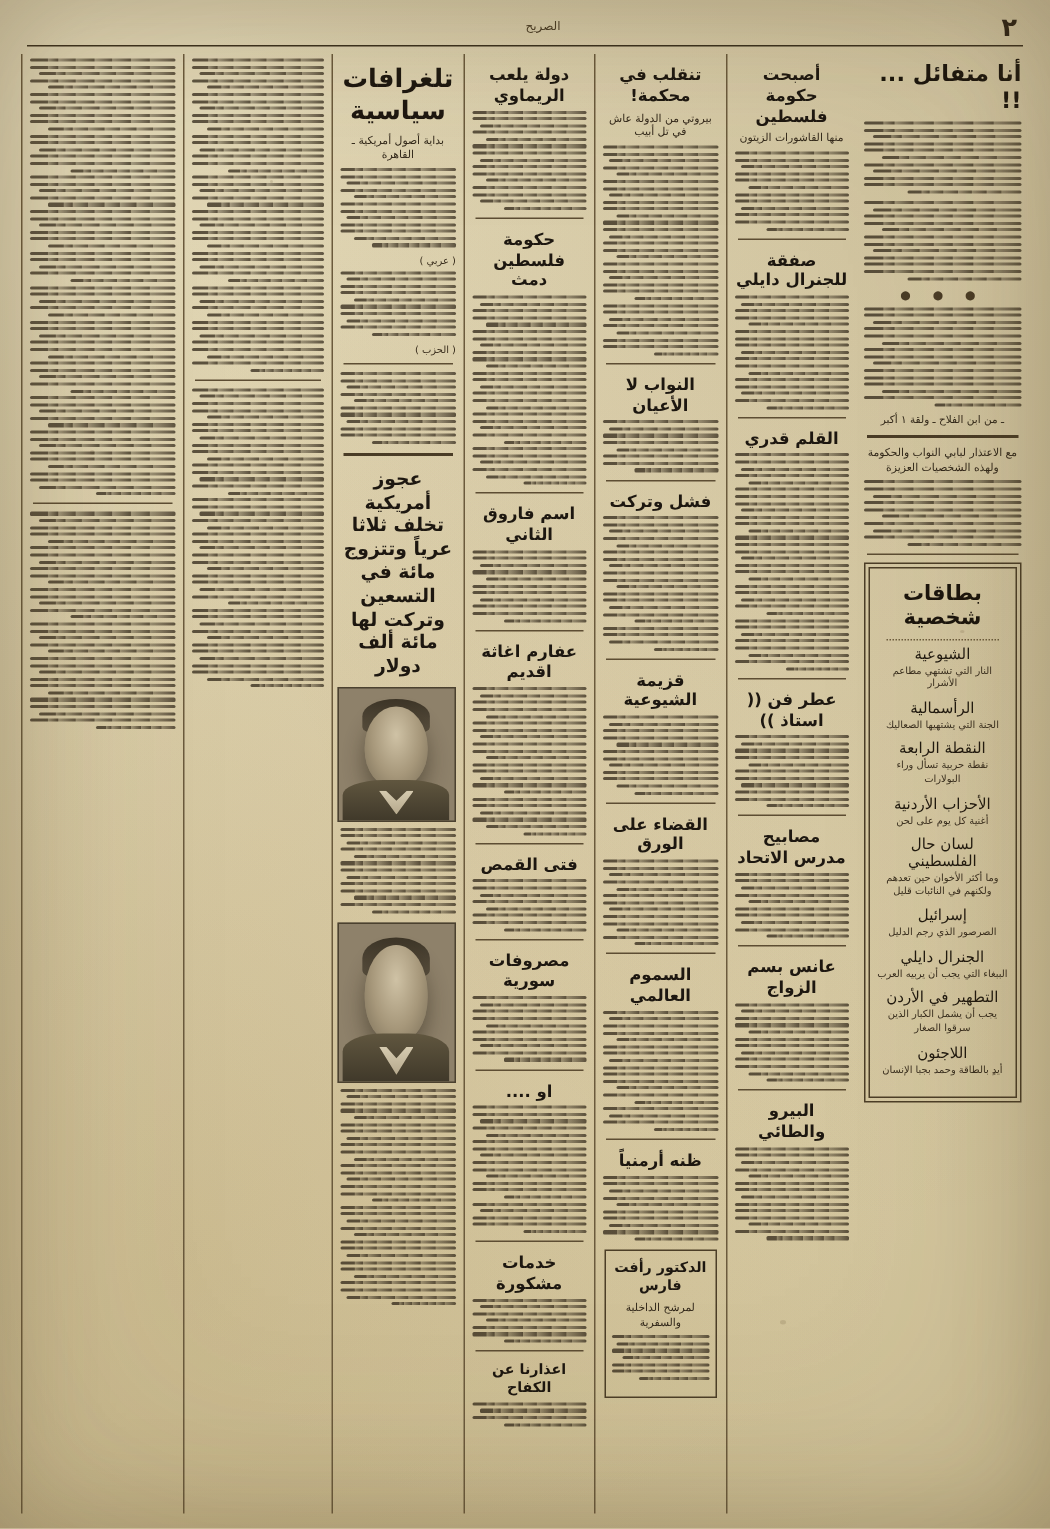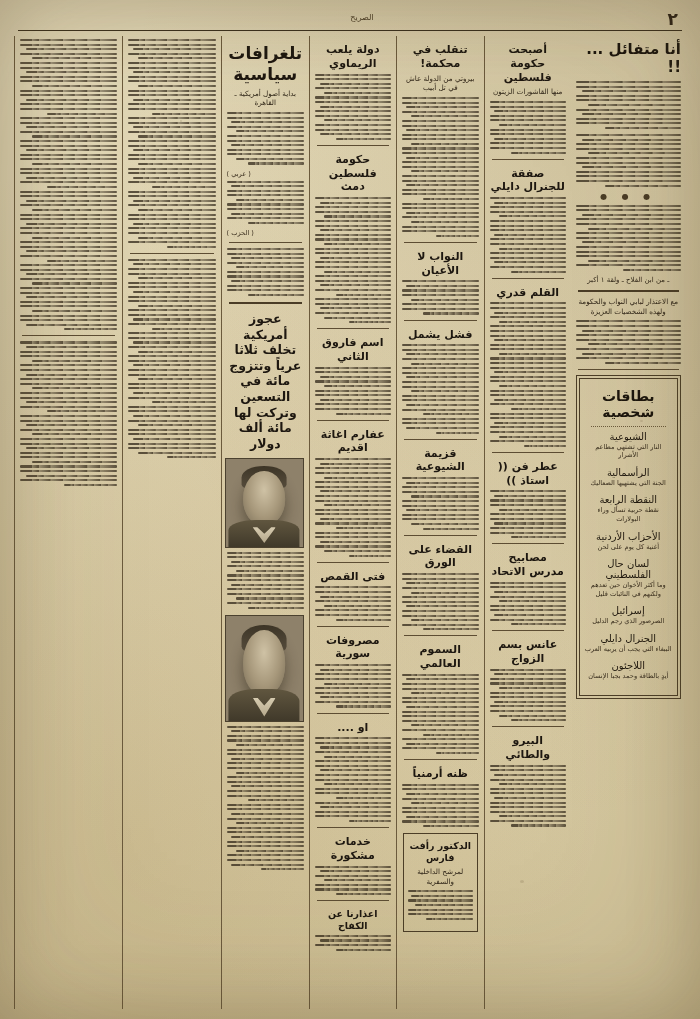--- a/index.html
+++ b/index.html
@@ -57,21 +57,21 @@
     text-align:center;font-weight:bold;line-height:1.25;
     color:#1d1710;margin:7px 0 3px;
   }
   .hd-xl{font-size:15px;}
   .hd-lg{font-size:12.5px;}
   .hd-md{font-size:11px;}
   .hd-sm{font-size:9.5px;}
   .sub{
     text-align:center;font-size:7.2px;line-height:1.35;color:#32281a;margin:0 0 4px;
   }
-  .byline{text-align:left;font-size:6.6px;color:#3a2e1d;margin:1px 0 3px;}
+  .byline{text-align:right;font-size:6.6px;color:#3a2e1d;margin:1px 0 3px;}
   .rule{border-top:1px solid #5d4d33;margin:5px 2px;}
   .rule-d{border-top:2px solid #4a3c26;margin:6px 2px 5px;}
   .rule-thin{border-top:1px dotted #6d5c3d;margin:4px 6px;}
 
   
   .body{margin:3px 0 5px;}
   .ln{
     height:2.05px;margin-bottom:2.55px;border-radius:1px;
     background:linear-gradient(90deg,
       rgba(46,36,22,.80) 0%, rgba(46,36,22,.80) 12%,
@@ -251,20 +251,24 @@
         </div>
         <div class="card-entry">
           <div class="k">إسرائيل</div>
           <div class="v">الصرصور الذي رجم الدليل</div>
         </div>
         <div class="card-entry">
           <div class="k">الجنرال دايلي</div>
           <div class="v">الببغاء التي يجب أن يربيه العرب</div>
         </div>
         <div class="card-entry">
+          <div class="k">التطهير في الأردن</div>
+          <div class="v">يجب أن يشمل الكبار الذين سرقوا الصغار</div>
+        </div>
+        <div class="card-entry">
           <div class="k">اللاجئون</div>
           <div class="v">أيدٍ بالطاقة وحمد بجبا الإنسان</div>
         </div>
       </div>
     </div>
 
     <div class="col c2">
       <div class="hd hd-md">أصبحت حكومة فلسطين</div>
       <div class="sub">منها القاشورات الزيتون</div>
       <div class="body">
@@ -453,21 +457,21 @@
           <div class="ln s2"></div>
           <div class="ln s1"></div>
           <div class="ln s1"></div>
         <div class="ln s3"></div>
           <div class="ln s1"></div>
           <div class="ln s1"></div>
           <div class="ln s4"></div>
       </div>
       <div class="rule"></div>
 
-      <div class="hd hd-md">فشل يشمل</div>
+      <div class="hd hd-md">فشل وتركت</div>
       <div class="body">
         <div class="ln s1"></div>
           <div class="ln s1"></div>
           <div class="ln s2"></div>
           <div class="ln s1"></div>
         <div class="ln s3"></div>
           <div class="ln s1"></div>
           <div class="ln s1"></div>
           <div class="ln s2"></div>
         <div class="ln s1"></div>

